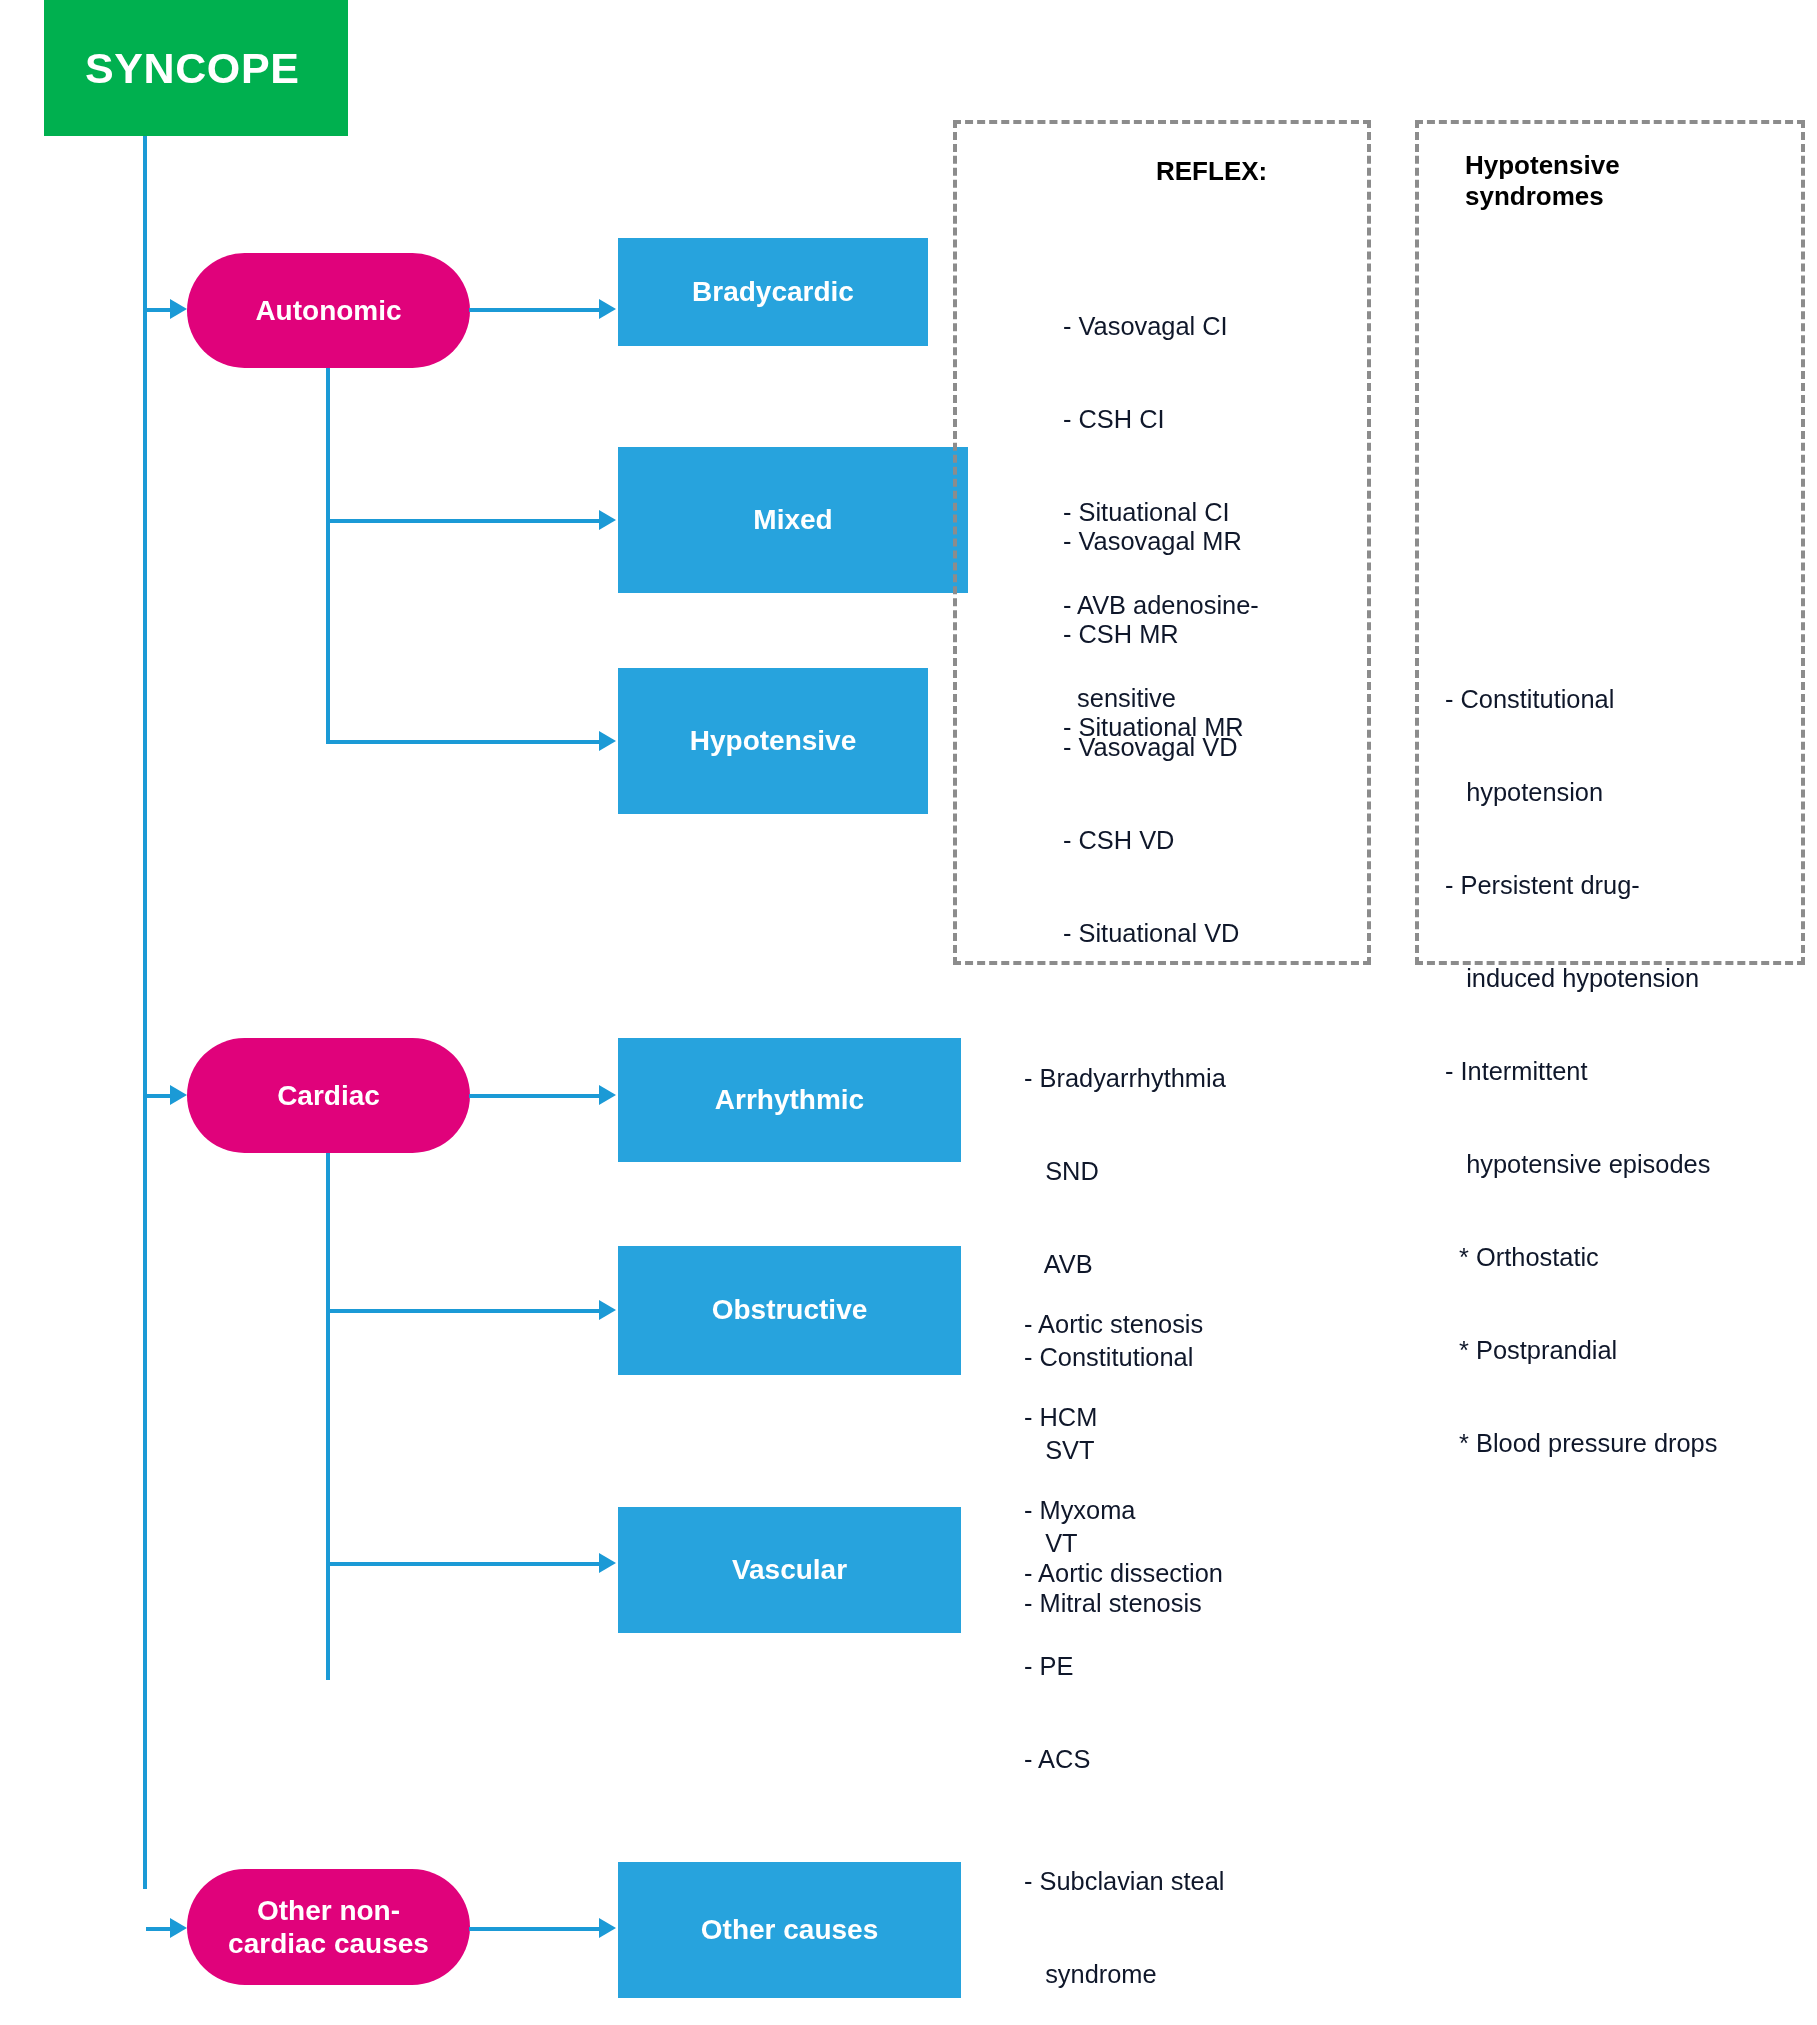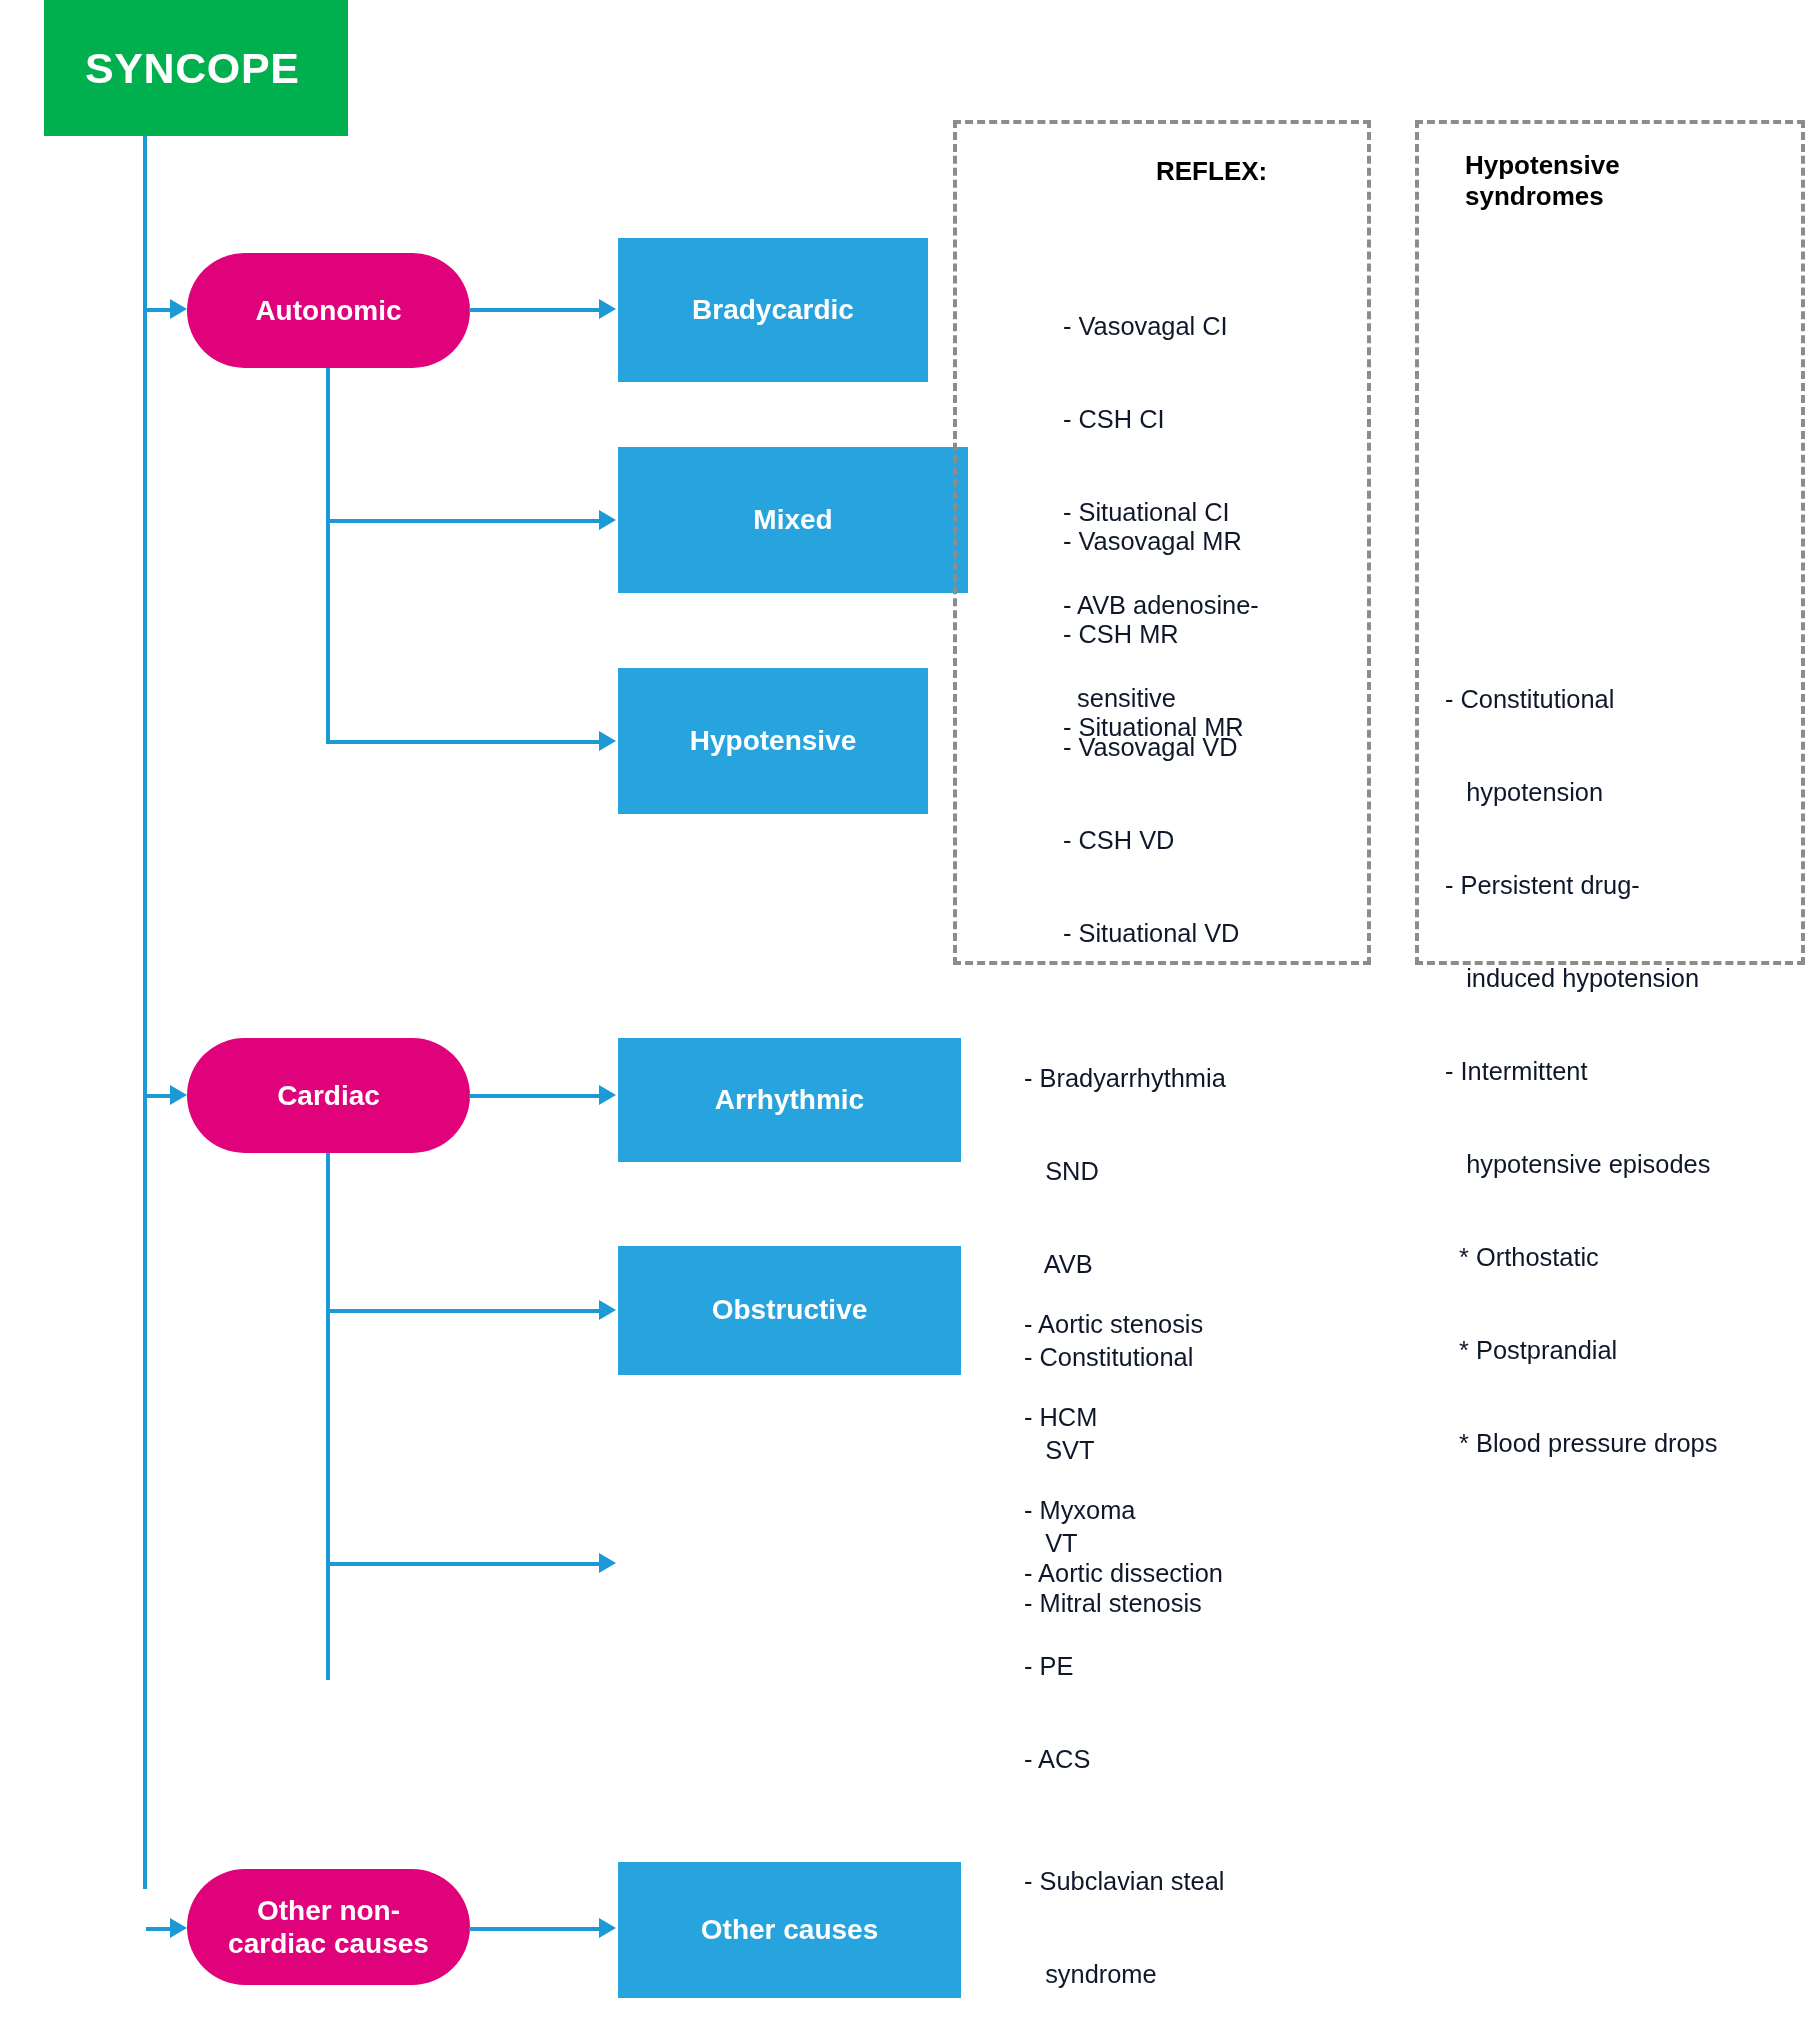--- a/index.html
+++ b/index.html
@@ -94,21 +94,21 @@
   <div class="abs arrowhead" style="left:599px; top:299px;"></div>
 
   <div class="abs vline" style="left:326px; top:368px; width:4px; height:376px;"></div>
 
   <div class="abs hline" style="left:326px; top:519px; width:275px; height:4px;"></div>
   <div class="abs arrowhead" style="left:599px; top:510px;"></div>
 
   <div class="abs hline" style="left:326px; top:740px; width:275px; height:4px;"></div>
   <div class="abs arrowhead" style="left:599px; top:731px;"></div>
 
-  <div class="abs bluebox" style="left:618px; top:238px; width:310px; height:144px;">
+  <div class="abs bluebox" style="left:618px; top:238px; width:310px; height:108px;">
     <span class="lbl">Bradycardic</span>
   </div>
 
   <div class="abs bluebox" style="left:618px; top:447px; width:350px; height:146px;">
     <span class="lbl">Mixed</span>
   </div>
 
   <div class="abs bluebox" style="left:618px; top:668px; width:310px; height:146px;">
     <span class="lbl">Hypotensive</span>
   </div>
@@ -170,20 +170,23 @@
   <div class="abs arrowhead" style="left:599px; top:1553px;"></div>
 
   <div class="abs bluebox" style="left:618px; top:1038px; width:343px; height:124px;">
     <span class="lbl">Arrhythmic</span>
   </div>
 
   <div class="abs bluebox" style="left:618px; top:1246px; width:343px; height:129px;">
     <span class="lbl">Obstructive</span>
   </div>
 
+  <div class="abs bluebox" style="left:618px; top:1507px; width:343px; height:126px;">
+    <span class="lbl">Vascular</span>
+  </div>
 
   <div class="abs txtlist" style="left:1024px; top:1001px;">
     <div>- Bradyarrhythmia</div>
     <div>   SND</div>
     <div>   AVB</div>
     <div>- Constitutional</div>
     <div>   SVT</div>
     <div>   VT</div>
   </div>
 

